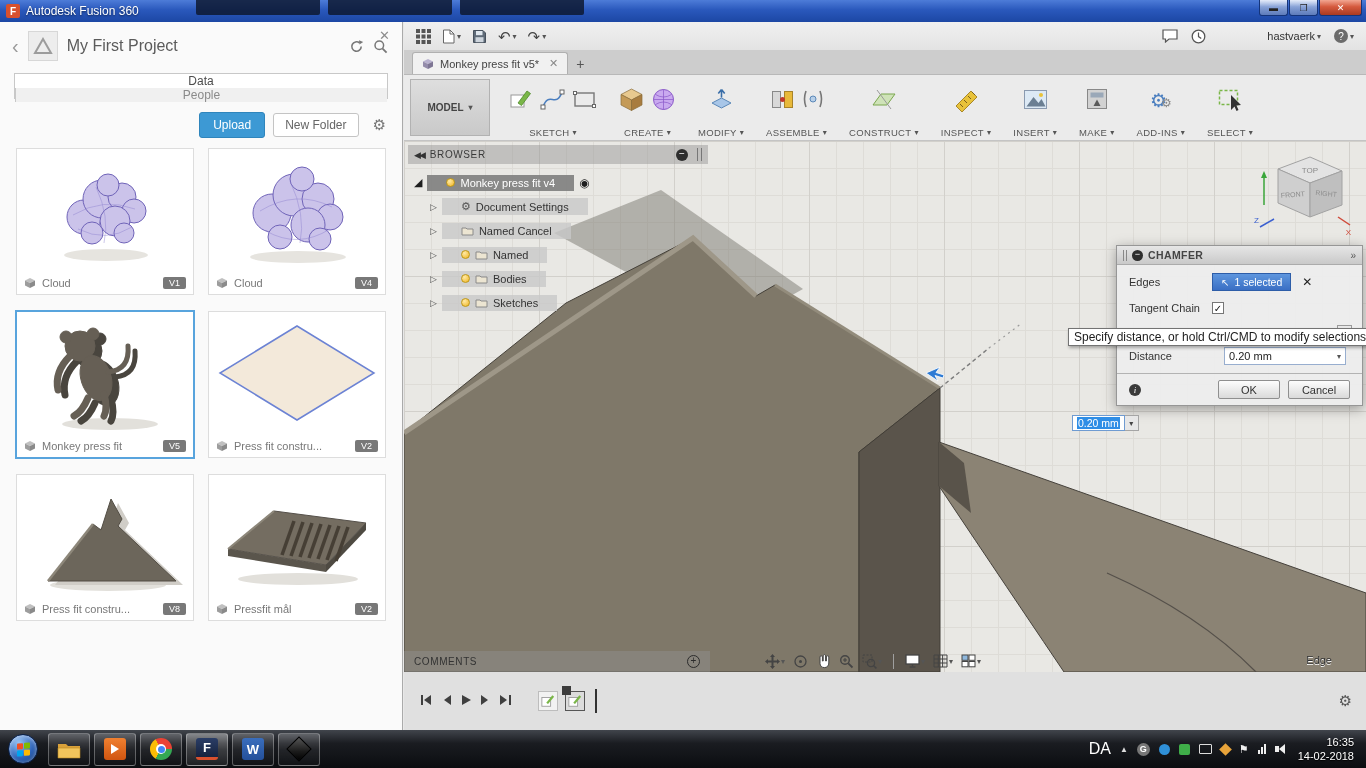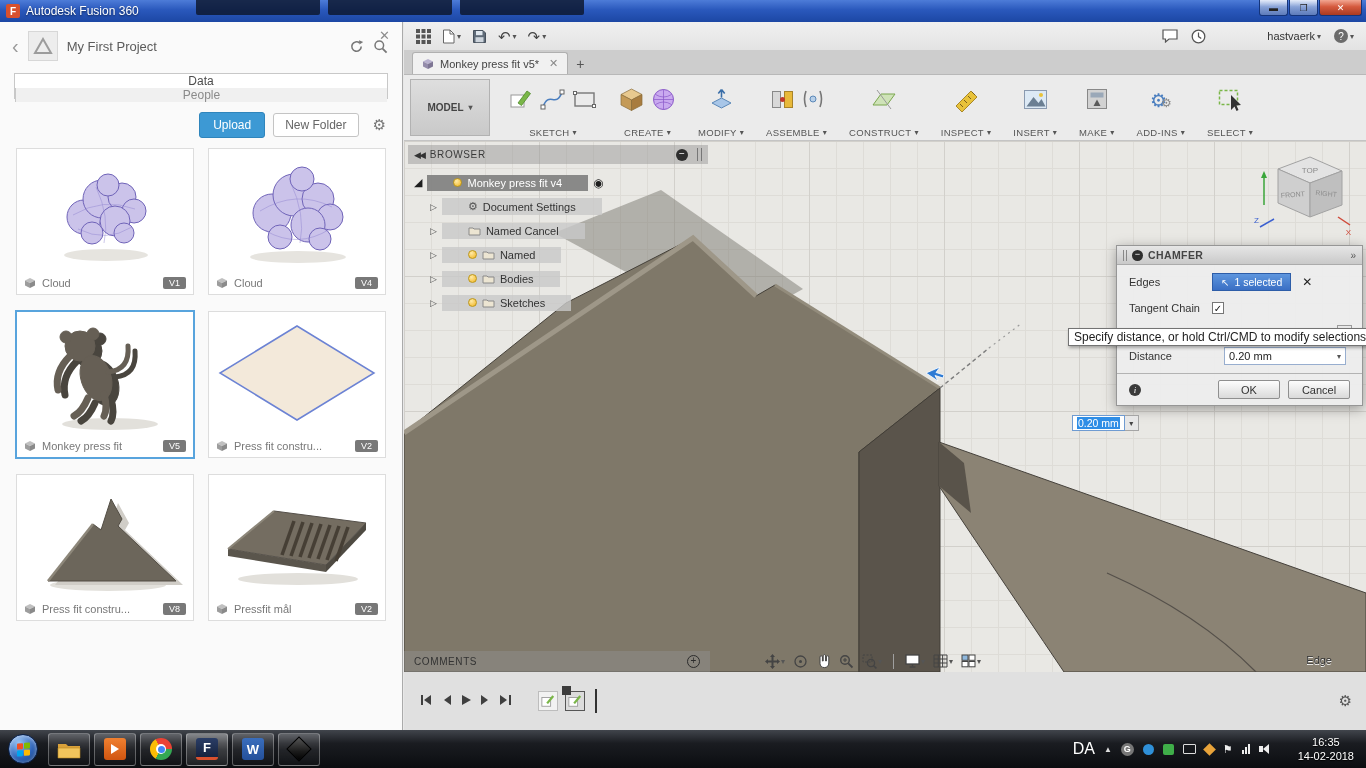--- a/index.html
+++ b/index.html
@@ -23,21 +23,21 @@
     background:linear-gradient(#f2a692,#d55a3e 45%,#aa3a22); }
 
   
   .dpanel { position:absolute; left:0; top:22px; width:403px; bottom:38px; background:#fafafa;
     border-right:1px solid #aaa; z-index:40; }
   .dp-close { position:absolute; top:6px; right:12px; color:#8c8c8c; font-size:13px; }
   .dp-header { display:flex; align-items:center; gap:9px; padding:9px 14px 2px 12px; }
   .dp-back { font-size:20px; color:#9a9a9a; line-height:1; }
   .dp-logo { width:30px; height:30px; background:#ededed; border:1px solid #d7d7d7;
     display:flex; align-items:center; justify-content:center; }
-  .dp-title { font-size:13px; color:#5b5b5b; flex:1; white-space:nowrap; }
+  .dp-title { font-size:16px; color:#5b5b5b; flex:1; white-space:nowrap; }
   .dp-hicon { color:#777; display:flex; align-items:center; }
   .dp-tabs { display:flex; margin:10px 14px 0; height:26px; border:1px solid #c8c8c8; background:#fff;flex-direction:column; }
   .dp-tab { flex:1; display:flex; align-items:center; justify-content:center; font-size:12px; color:#4c4c4c; }
   .dp-tab.inactive { background:#f0f0f0; color:#8a8a8a; border-left:1px solid #c8c8c8; }
   .dp-actions { display:flex; align-items:center; justify-content:flex-end; gap:8px; margin:13px 16px 6px; }
   .btn-upload { background:#3d99d4; border:1px solid #2f85bc; color:#fff; font-size:12px;
     padding:5px 13px; border-radius:3px; }
   .btn-newfolder { background:#fff; border:1px solid #c4c4c4; color:#666; font-size:12px;
     padding:4px 11px; border-radius:3px; }
   .dp-gear { font-size:15px; color:#767676; margin-left:6px; }
@@ -99,21 +99,21 @@
   .br-collapse { font-size:9px; color:#333; letter-spacing:-2px; }
   .br-title { font-size:10px; color:#3a3a3a; letter-spacing:.6px; flex:1; }
   .br-minus { width:12px; height:12px; border-radius:50%; background:#2e2e2e; color:#fff; font-size:10px;
     line-height:10px; text-align:center; }
   .br-grip { width:5px; height:13px; border-left:1px solid #777; border-right:1px solid #777; margin-left:3px; }
   .br-row { display:flex; align-items:center; height:23px; gap:5px; padding-left:22px; margin-top:1px; }
   .br-row.root { padding-left:6px; margin-top:7px; }
   .tri-exp { font-size:11px; color:#1e1e1e; }
   .tri-col { font-size:9px; color:#555; }
   .pill { display:flex; align-items:center; gap:5px; background:rgba(200,200,200,.8);
-    padding:2px 26px; font-size:11px; color:#333; white-space:nowrap; }
+    padding:2px 19px; font-size:11px; color:#333; white-space:nowrap; }
   .pill.rootpill { background:rgba(128,128,128,.92); color:#fff; }
   .bulb { width:9px; height:9px; border-radius:50%; border:1px solid #bd9718;
     background:radial-gradient(circle at 35% 30%, #ffeaa6, #f1b41f); }
   .target { font-size:12px; color:#1e1e1e; }
 
   .viewcube { position:absolute; right:12px; top:6px; z-index:4; }
 
   .comments { position:absolute; left:0; bottom:0; width:306px; height:21px;
     background:rgba(148,148,148,.42); display:flex; align-items:center; padding:0 10px; z-index:4; }
   .cm-label { font-size:10px; color:#333; letter-spacing:.6px; }
@@ -214,22 +214,22 @@
   .ti-green { width:11px; height:11px; background:#3fae49; border-radius:2px; }
   .ti-mon { width:13px; height:10px; border:1px solid #ddd; border-radius:1px; }
   .ti-orange { width:9px; height:9px; background:#e8a33a; transform:rotate(45deg); }
   .ti-flag { font-size:11px; color:#eee; }
   .bars { display:flex; align-items:flex-end; gap:1px; }
   .bars span { width:2px; background:#eee; display:block; }
   .speaker { display:flex; align-items:center; }
   .spk-box { width:4px; height:6px; background:#eee; }
   .spk-tri { width:0; height:0; border-top:5px solid transparent; border-bottom:5px solid transparent;
     border-right:6px solid #eee; }
-  .clockblock { text-align:center; font-size:11px; line-height:1.3; color:#fff; text-shadow:0 1px 1px #000;
-    margin:0 4px 0 20px; }
+  .clockblock { text-align:right; font-size:11px; line-height:1.3; color:#fff; text-shadow:0 1px 1px #000;
+    margin:0 4px 0 4px; }
 </style>
 </head>
 <body>
 
 <div class="titlebar">
   <span class="tb-appicon">F</span>
   <span class="tb-title">Autodesk Fusion 360</span>
   <div class="bg-tabs">
     <span class="bg-tab"></span>
     <span class="bg-tab"></span>

